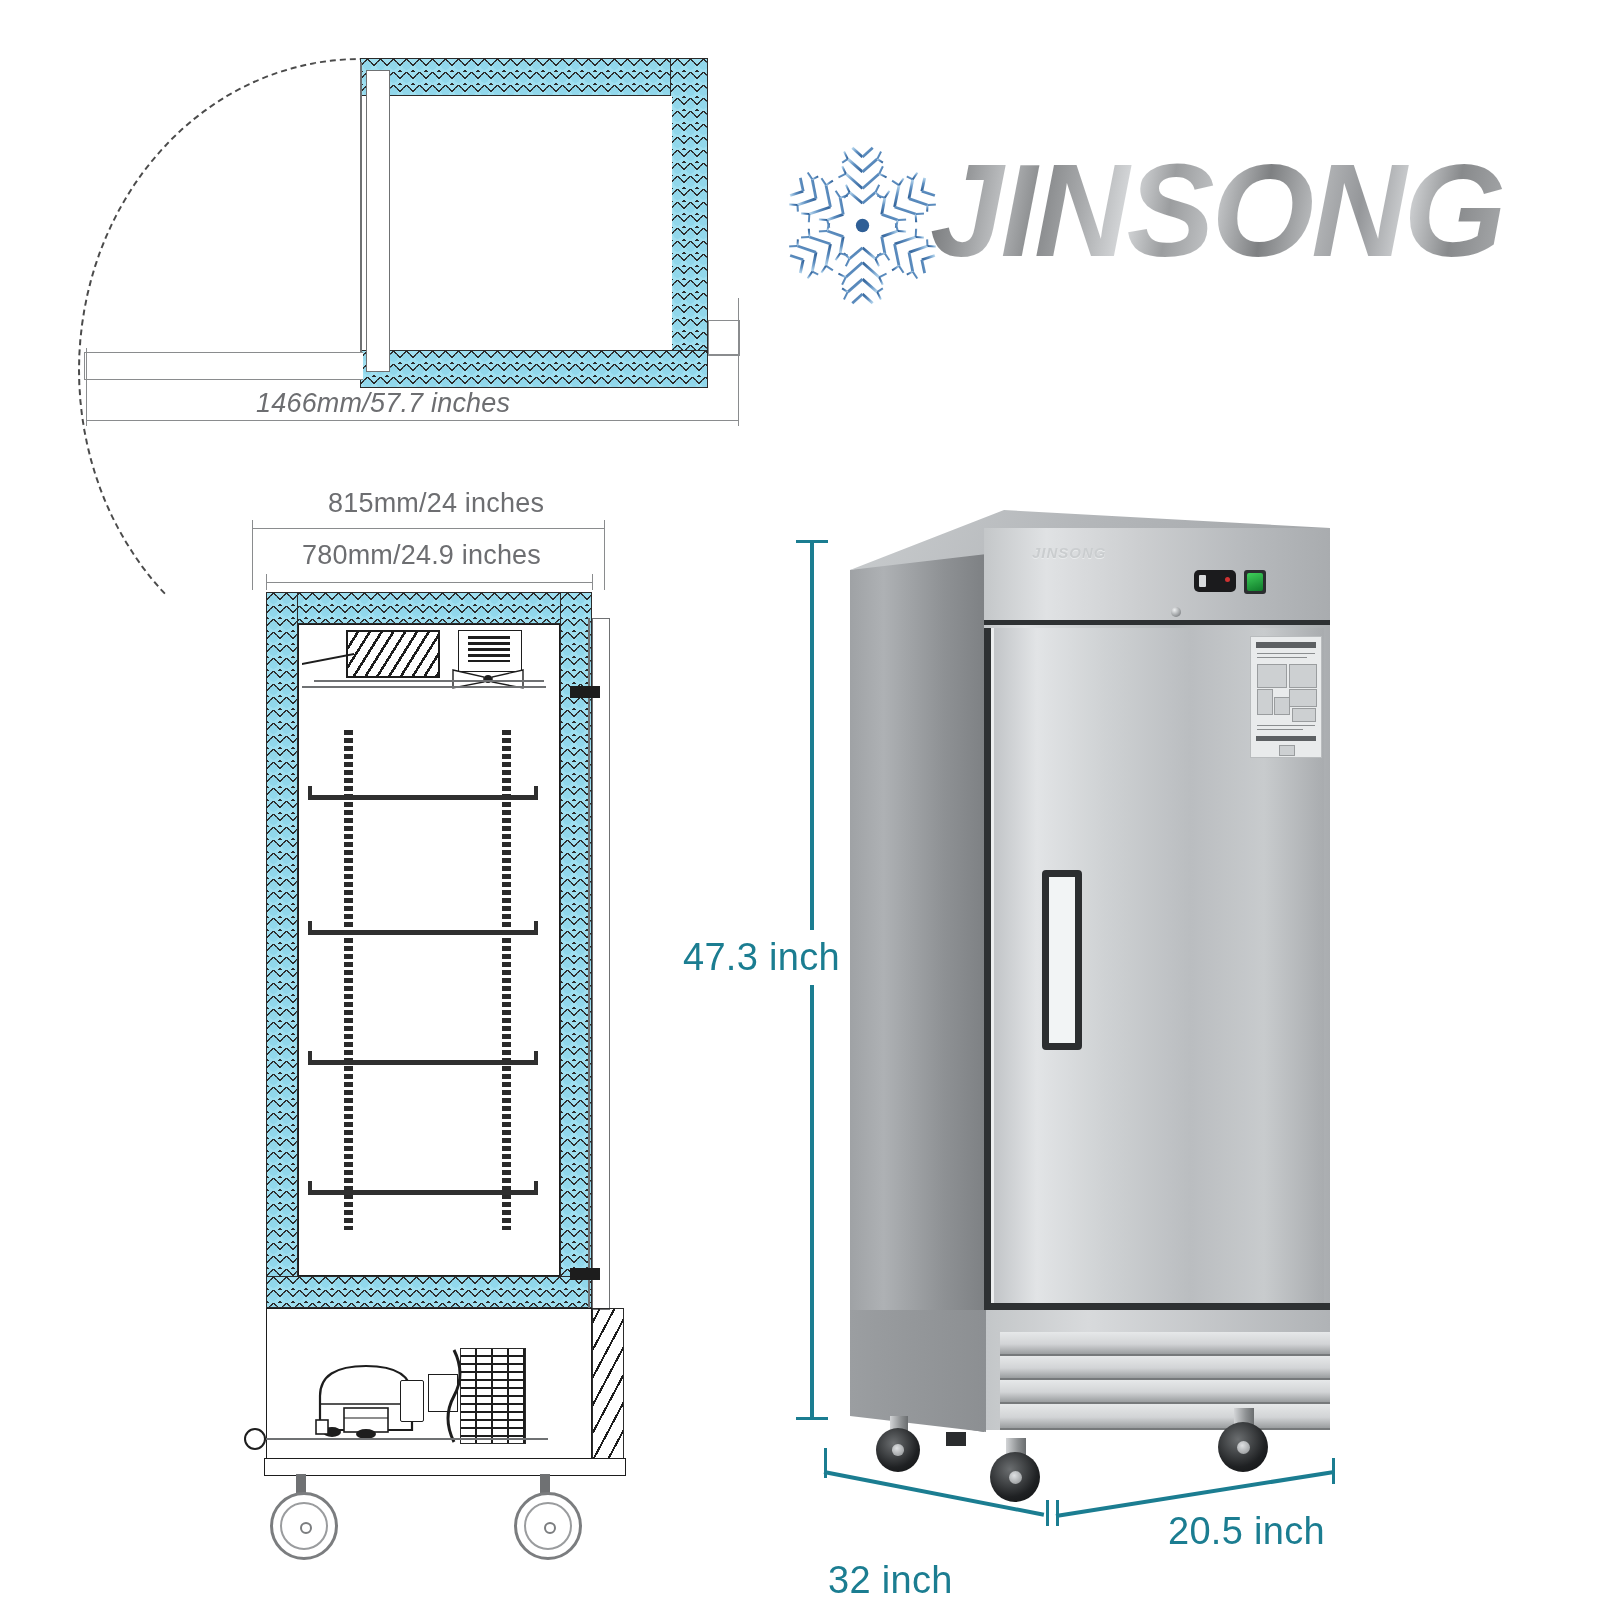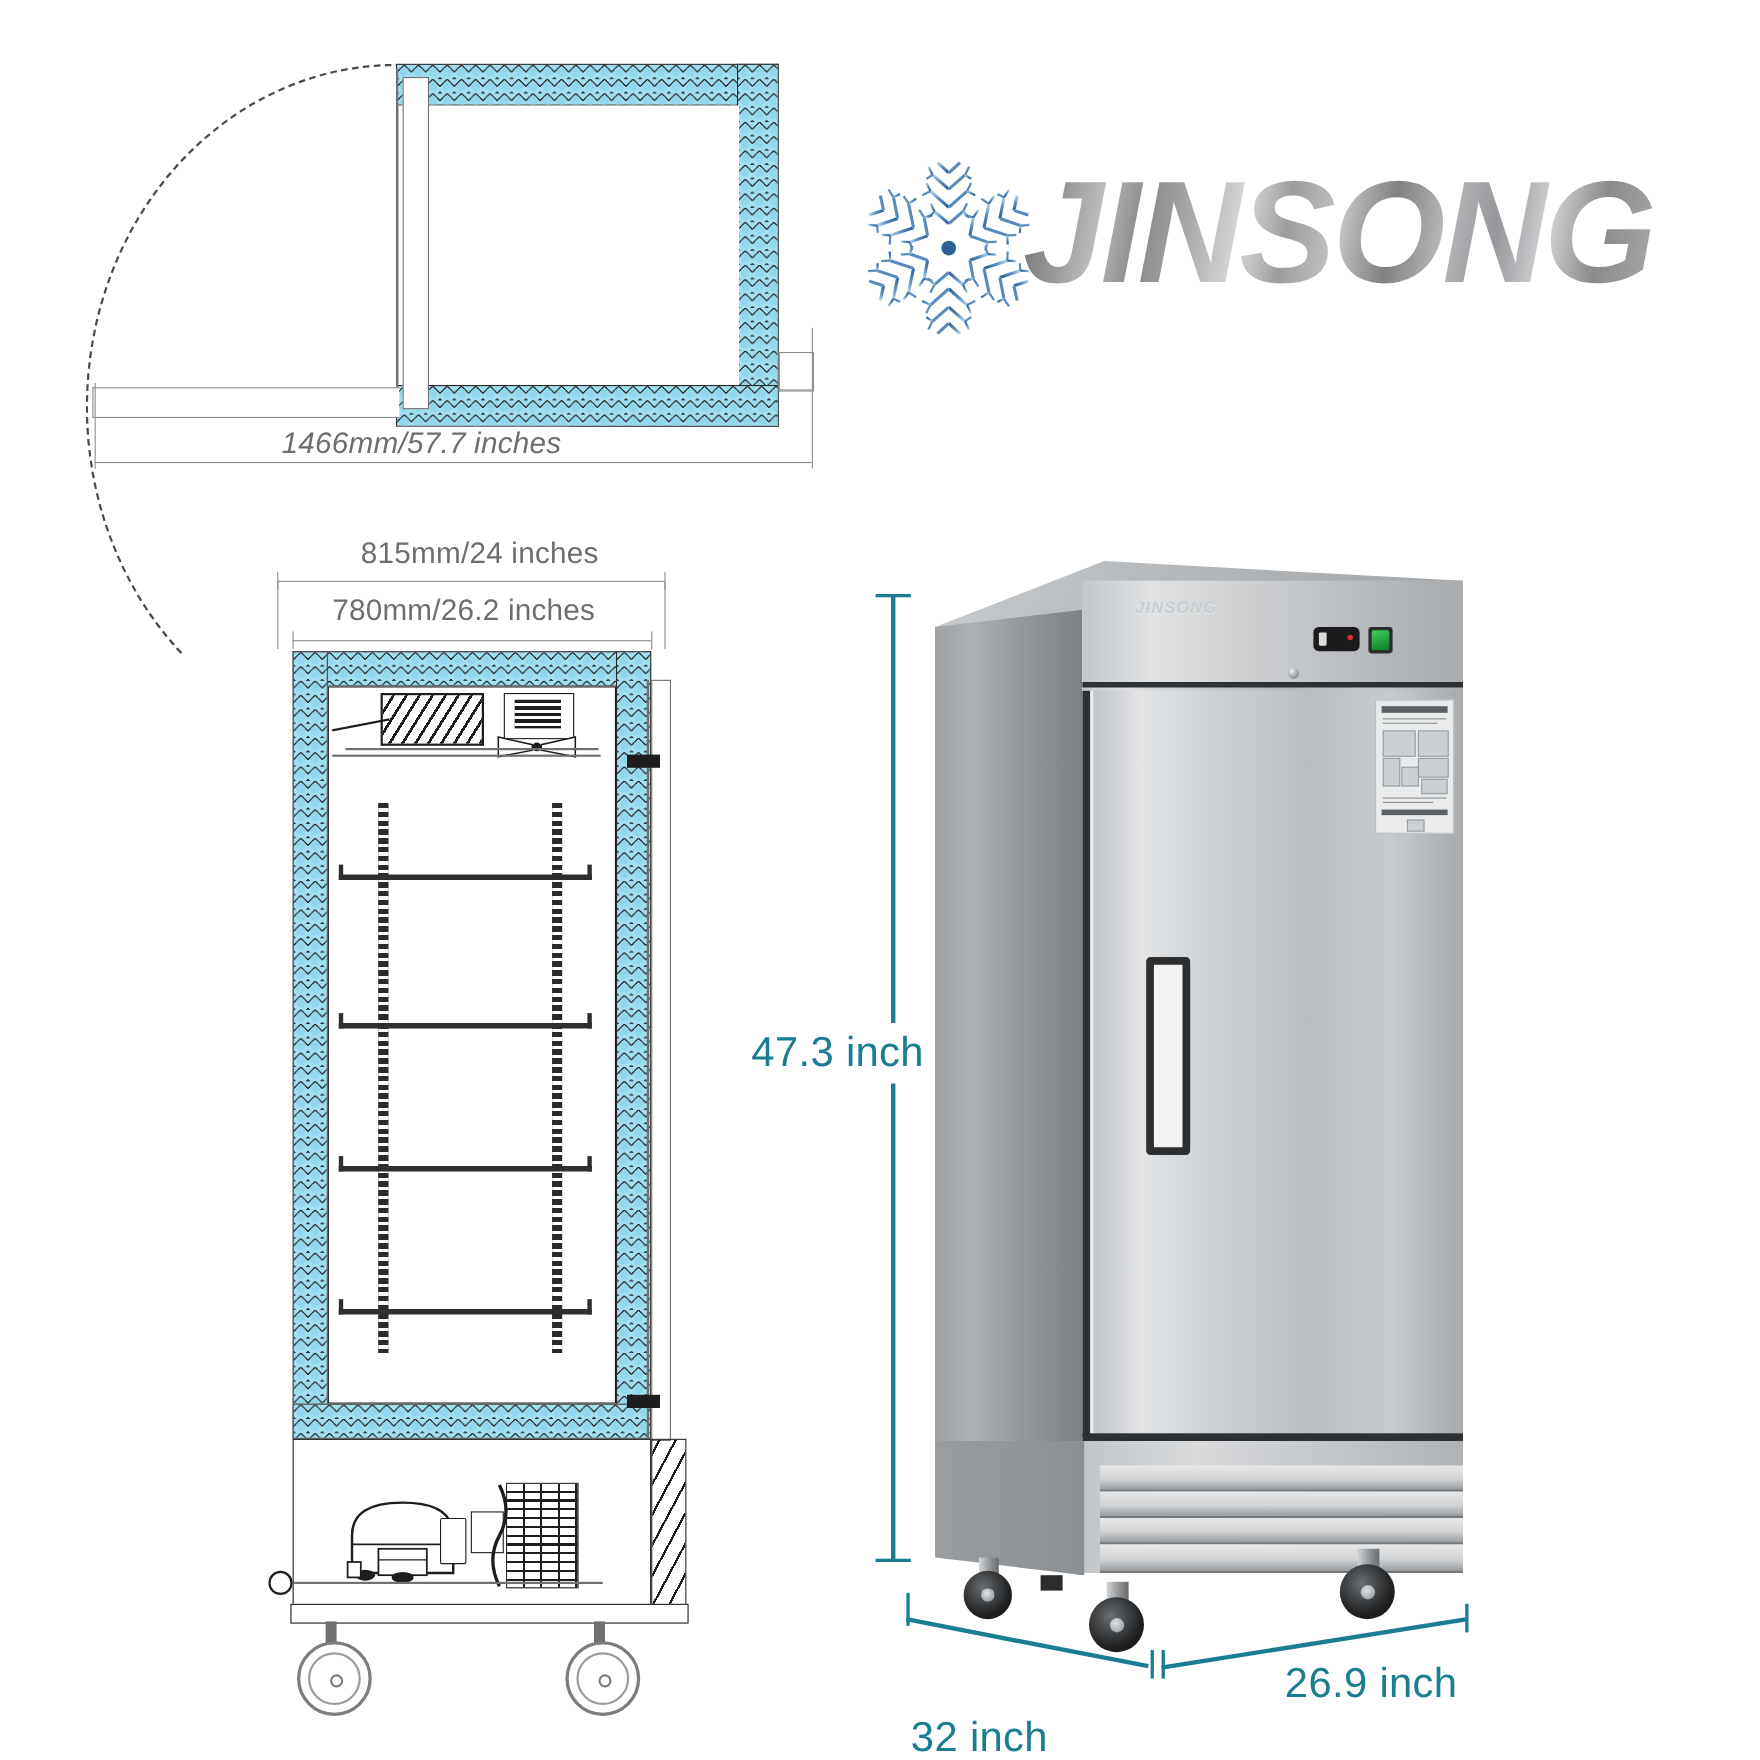--- a/index.html
+++ b/index.html
@@ -228,21 +228,21 @@
   <div class="brandtext abs" style="left:160px;top:20px;">JINSONG</div>
 </div>
 
 <div class="abs" id="frontview">
 
   <div class="dimtext abs" style="left:88px;top:-2px;">815mm/24 inches</div>
   <div class="hline abs" style="left:12px;top:38px;width:352px;"></div>
   <div class="vline abs" style="left:12px;top:30px;height:16px;"></div>
   <div class="vline abs" style="left:364px;top:30px;height:16px;"></div>
 
-  <div class="dimtext abs" style="left:62px;top:50px;">780mm/26.2 inches</div>
+  <div class="dimtext abs" style="left:62px;top:50px;">780mm/24.9 inches</div>
   <div class="hline abs" style="left:26px;top:92px;width:326px;"></div>
   <div class="vline abs" style="left:26px;top:84px;height:16px;"></div>
   <div class="vline abs" style="left:352px;top:84px;height:16px;"></div>
 
   <div class="vline abs" style="left:12px;top:38px;height:62px;"></div>
   <div class="vline abs" style="left:364px;top:38px;height:62px;"></div>
 
   <div class="hatch abs" style="left:26px;top:102px;width:326px;height:32px;"></div>
   <div class="hatch abs" style="left:26px;top:102px;width:32px;height:716px;"></div>
   <div class="hatch abs" style="left:320px;top:102px;width:32px;height:716px;"></div>
@@ -415,14 +415,14 @@
   <div class="dimline" style="left:-6px;top:1000px;width:224px;height:4px;
               transform-origin:left center;transform:rotate(11deg);"></div>
   <div class="dimcapH" style="left:-6px;top:978px;height:30px;"></div>
   <div class="dimcapH" style="left:216px;top:1030px;height:26px;"></div>
   <div class="tealbig abs" style="left:-8px;top:1046px;background:#fff;padding:2px 6px;margin-top:41px;">32 inch</div>
 
   <div class="dimline" style="left:226px;top:1044px;width:280px;height:4px;
               transform-origin:left center;transform:rotate(-9deg);"></div>
   <div class="dimcapH" style="left:226px;top:1030px;height:26px;"></div>
   <div class="dimcapH" style="left:502px;top:988px;height:26px;"></div>
-  <div class="tealbig abs" style="left:332px;top:1038px;background:#fff;padding:2px 6px;">26.9 inch</div>
+  <div class="tealbig abs" style="left:332px;top:1038px;background:#fff;padding:2px 6px;">20.5 inch</div>
 </div>
 
 </body></html>

